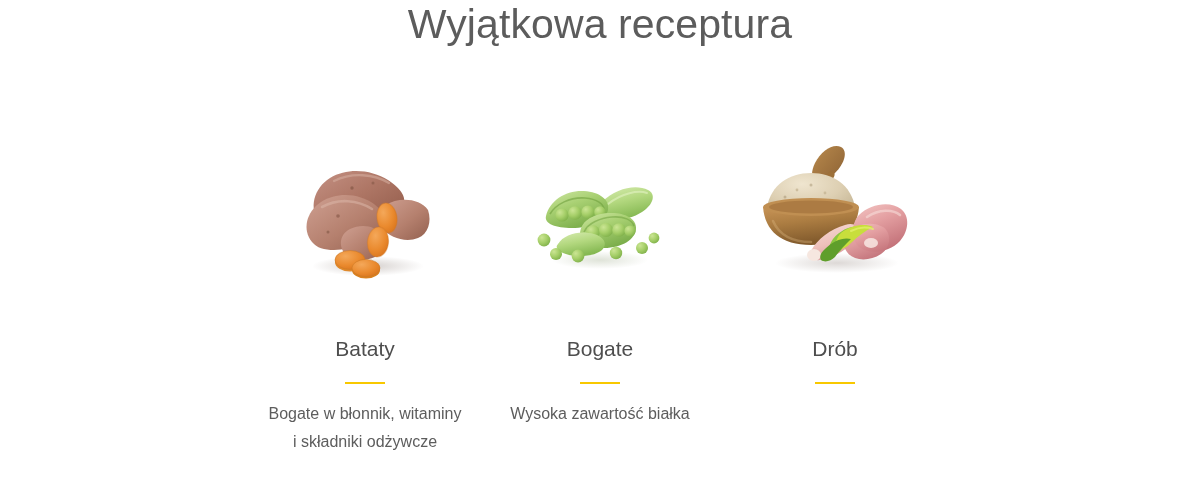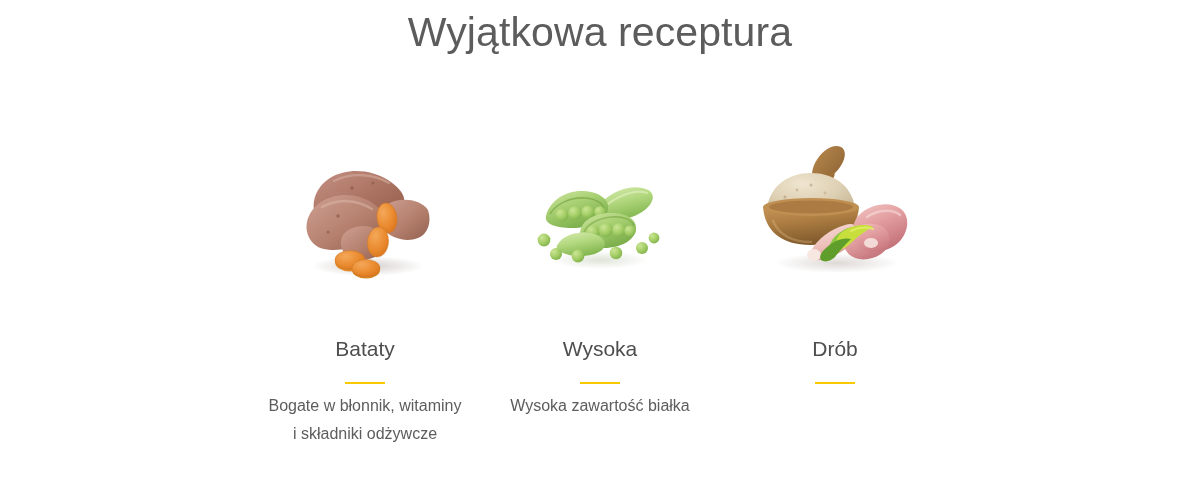--- a/index.html
+++ b/index.html
@@ -13,21 +13,20 @@
     background: #ffffff;
     font-family: "Liberation Sans", sans-serif;
     overflow: hidden;
     position: relative;
   }
 
   
   .hero-heading {
     width: 1200px;
     text-align: center;
-    padding-top: 8px;
     box-sizing: border-box;
   }
   .hero-heading .line {
     display: block;
     font-size: 41px;
     line-height: 49px;
     font-weight: 300;
     letter-spacing: 0.1px;
     color: #5c5c5c;
     white-space: nowrap;
@@ -75,21 +74,21 @@
 
   .ingredient-divider {
     margin-top: 20px;
     width: 40px;
     height: 2px;
     background: #f8c800;
     border-radius: 0;
   }
 
   .ingredient-desc {
-    margin-top: 8px;
+    margin-top: 16px;
     font-size: 16px;
     line-height: 28px;
     font-weight: 400;
     color: #5d5d5d;
     text-align: center;
     max-width: 200px;
     -webkit-font-smoothing: antialiased;
   }
 </style>
 </head>
@@ -213,21 +212,21 @@
         <path d="M28 84 C34 74 50 70 64 74 C74 77 78 84 72 90 C64 97 44 98 33 93 C27 90 25 87 28 84 Z" fill="url(#pod-g2)"></path>
 
         <circle cx="14" cy="80" r="6.4" fill="url(#pea-g)"></circle>
         <circle cx="26" cy="94" r="6" fill="url(#pea-g)"></circle>
         <circle cx="48" cy="96" r="6.4" fill="url(#pea-g)"></circle>
         <circle cx="86" cy="93" r="6.2" fill="url(#pea-g)"></circle>
         <circle cx="112" cy="88" r="6" fill="url(#pea-g)"></circle>
         <circle cx="124" cy="78" r="5.4" fill="url(#pea-g)"></circle>
       </svg>
     </div>
-    <div class="ingredient-title">Wysoka</div>
+    <div class="ingredient-title">Bogate</div>
     <div class="ingredient-divider"></div>
     <div class="ingredient-desc">Wysoka zawartość białka</div>
   </div>
 
   <div class="ingredient-col">
     <div class="ingredient-figure">
       <svg width="160" height="145" viewBox="0 0 160 145" aria-hidden="true">
         <defs>
           <linearGradient id="bowl-g" x1="0" y1="0" x2="0.3" y2="1">
             <stop offset="0%" stop-color="#c89457"></stop>

